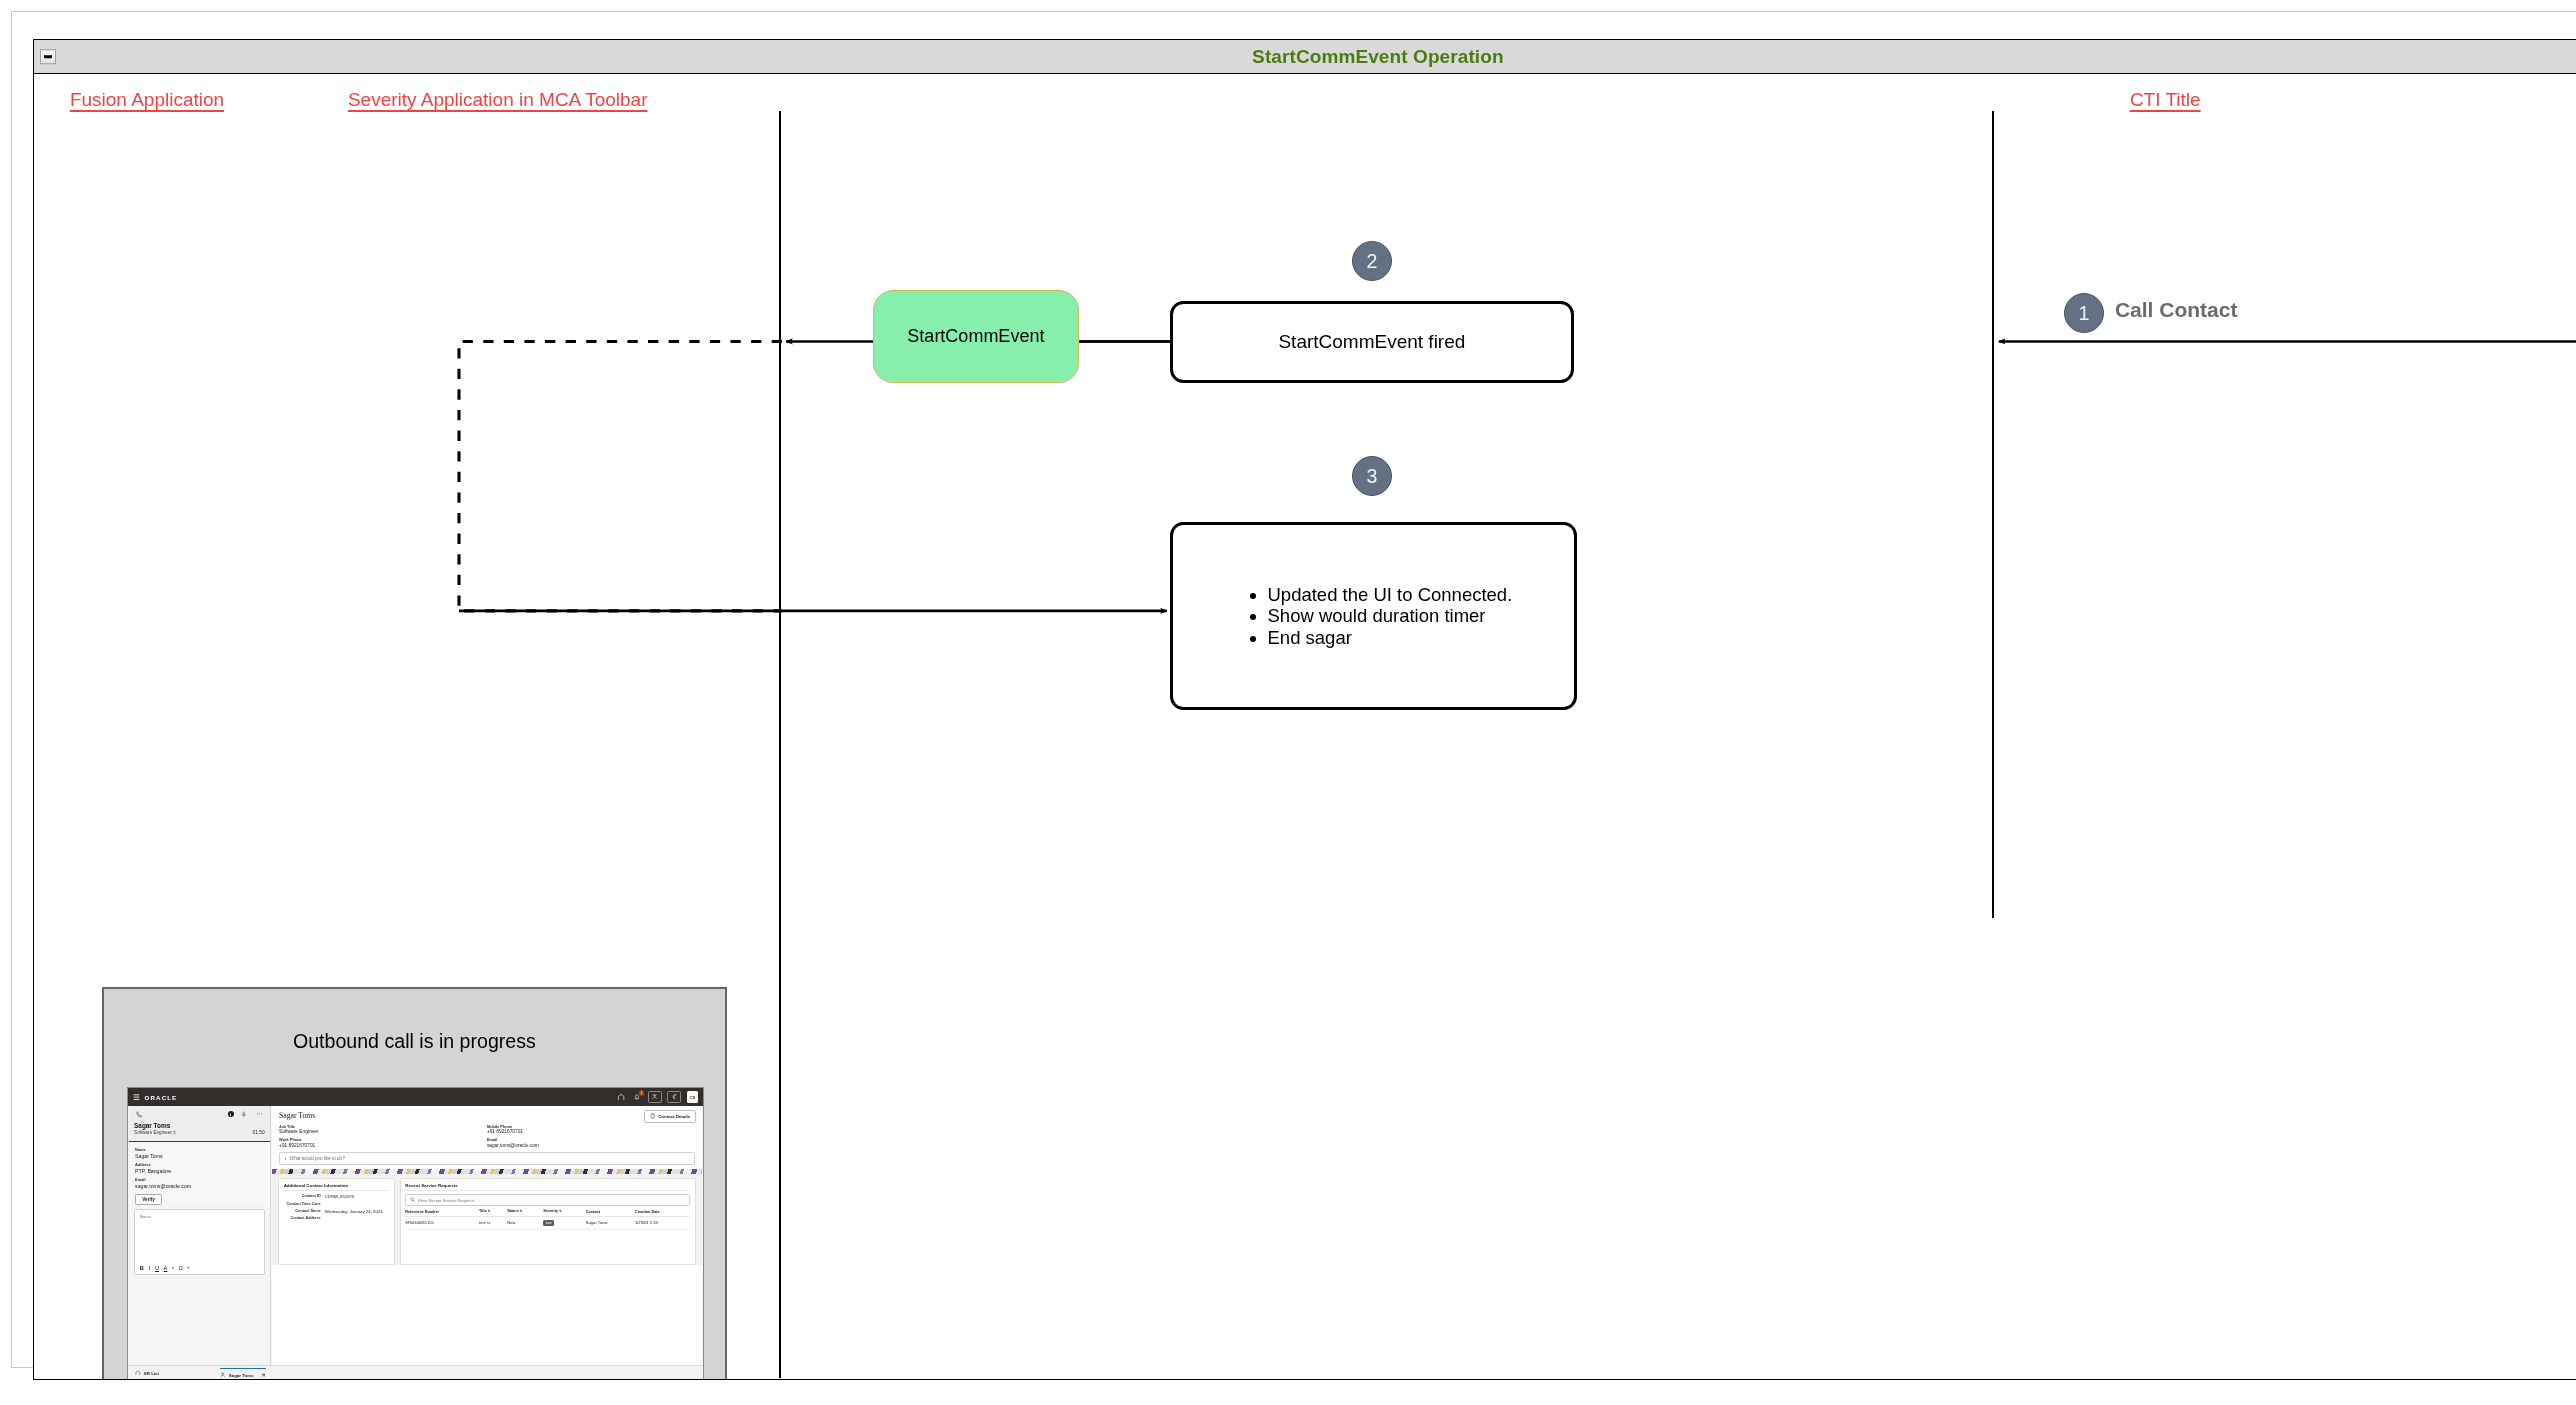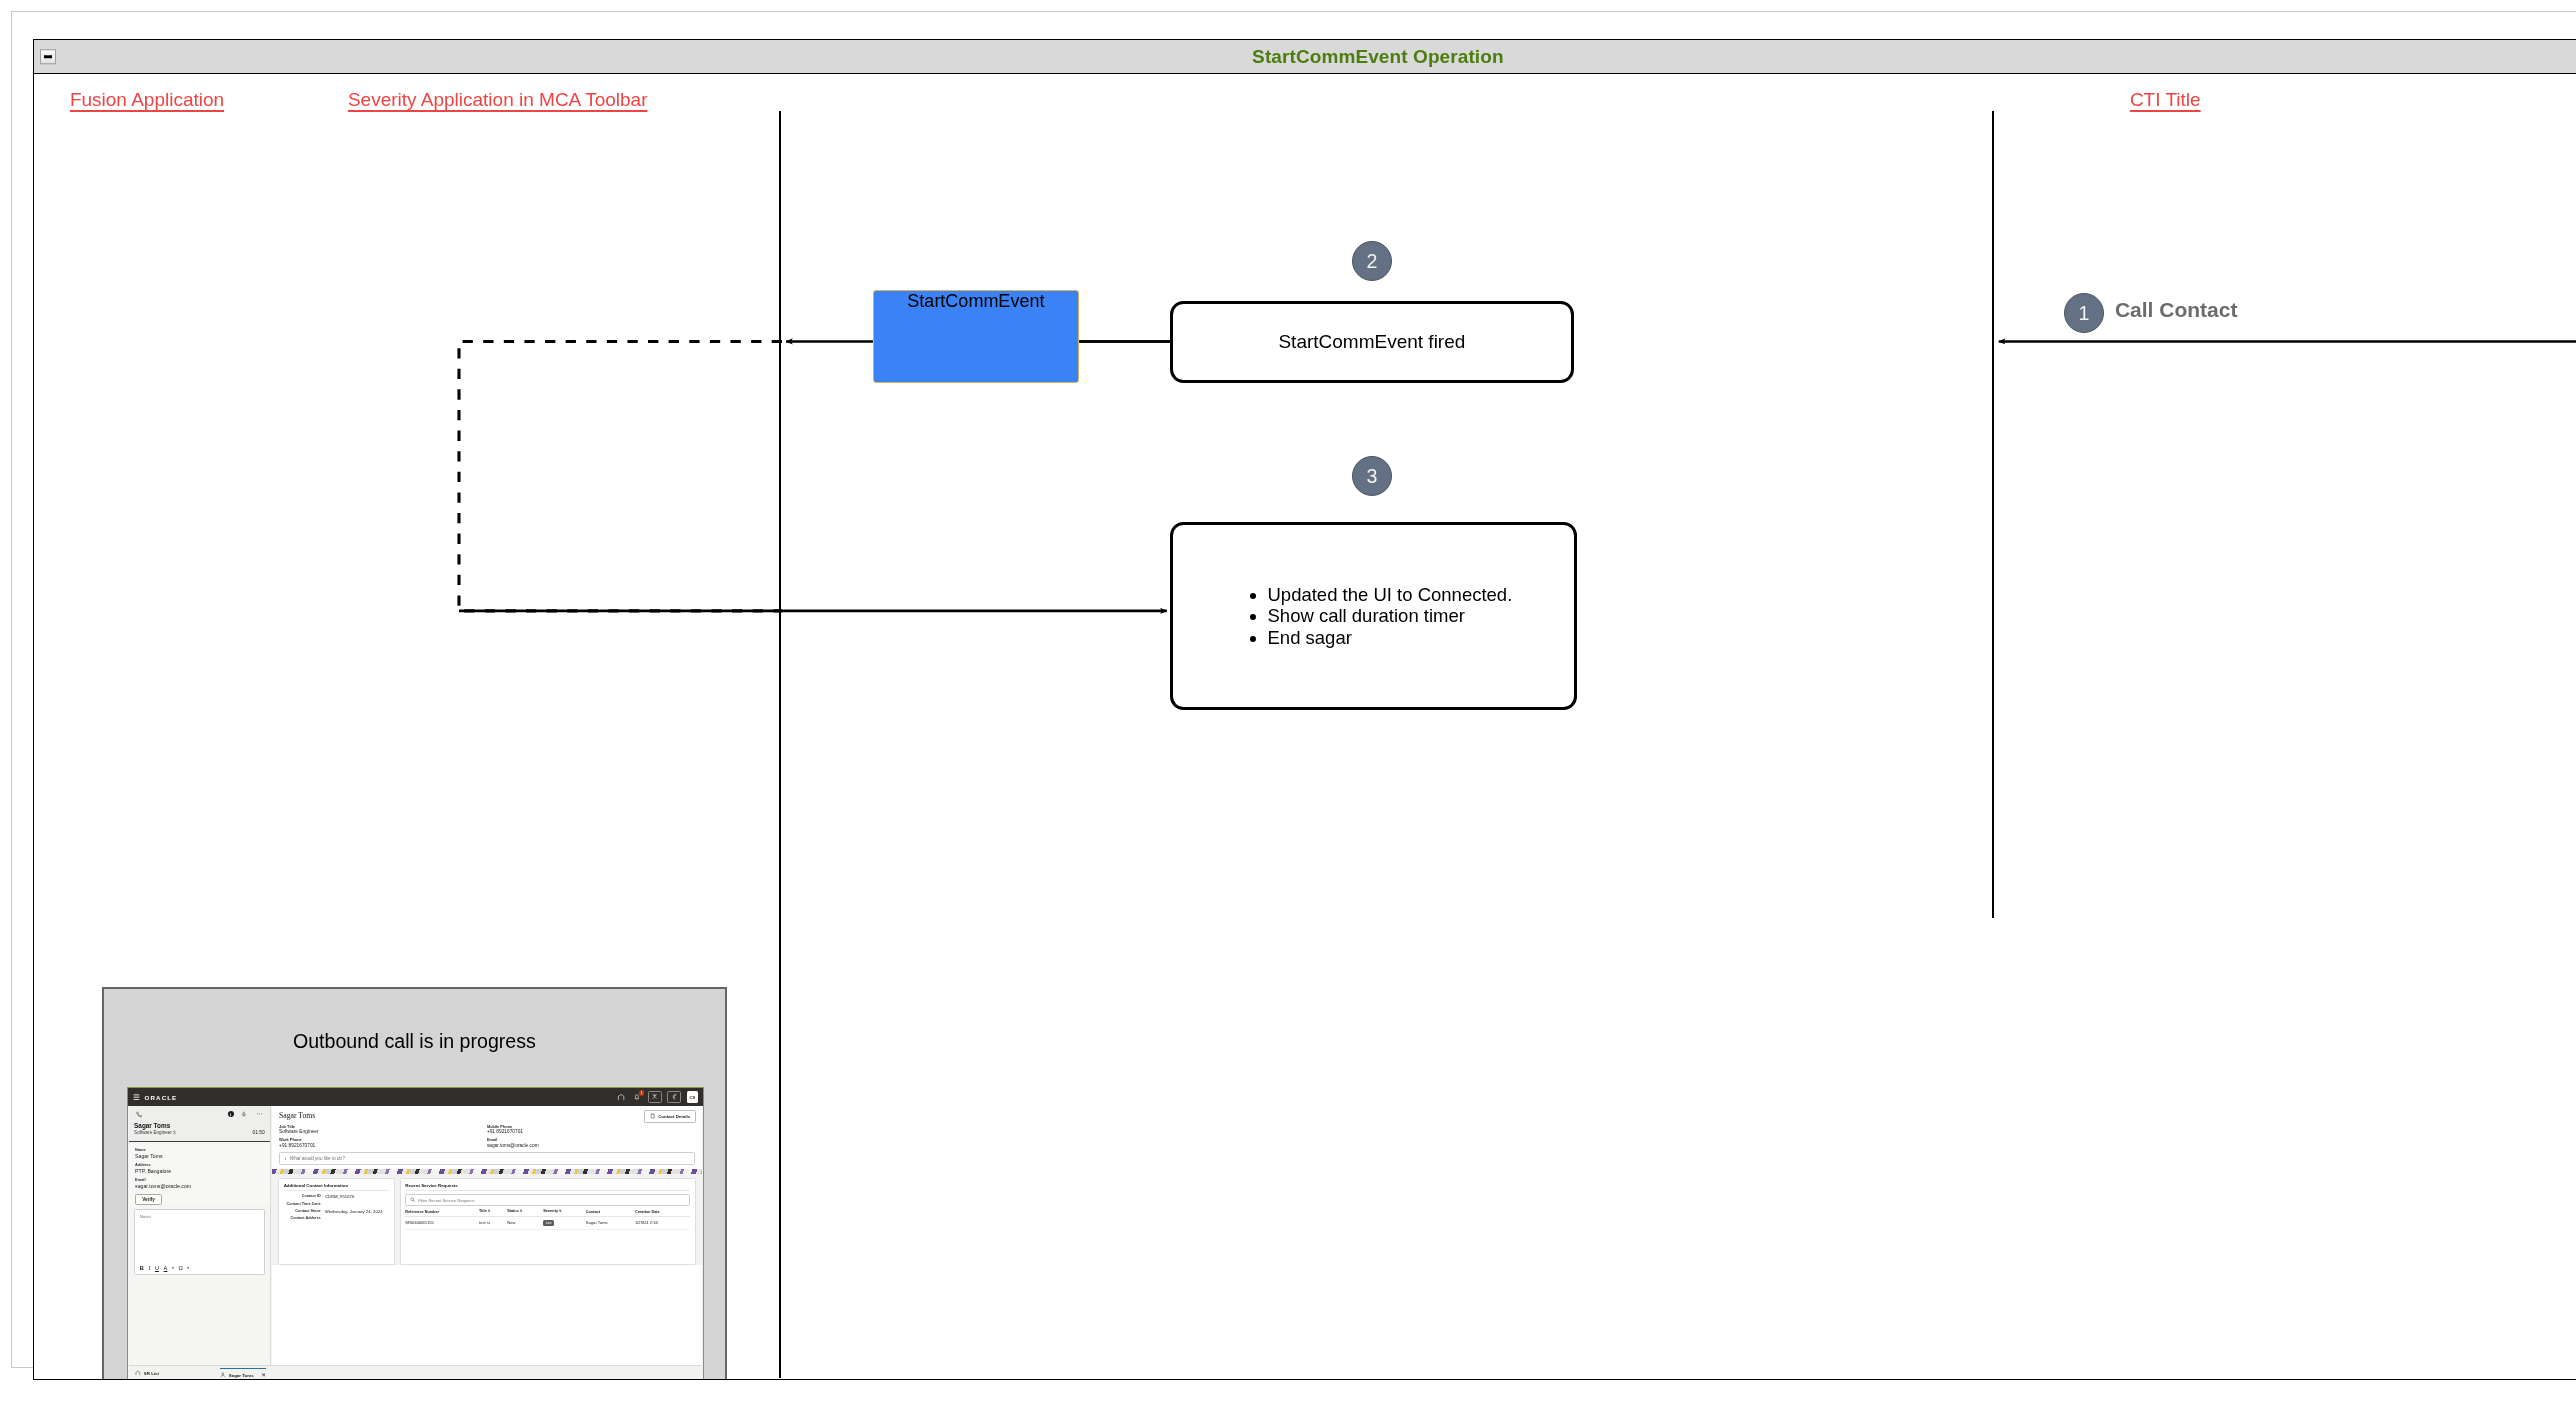--- a/index.html
+++ b/index.html
@@ -32,22 +32,22 @@
   
   .lane-title{
     position:absolute;font-size:19px;color:#ef4444;text-decoration:underline;
     text-underline-offset:3.6px;text-decoration-thickness:1.5px;white-space:nowrap;
   }
   .lifeline{position:absolute;width:2.1px;background:#000;}
 
   
   #note-start{
     position:absolute;left:839px;top:216px;width:206px;height:93px;
-    background:#3b82f6;border:1.5px solid #d6b656;border-radius:3px;box-sizing:border-box;
-    display:flex;align-items:flex-start;justify-content:center;
+    background:#86efac;border:1.5px solid #d6b656;border-radius:20px;box-sizing:border-box;
+    display:flex;align-items:center;justify-content:center;
   }
   #note-start span{font-size:18px;color:#000;}
 
   
   .pbox{
     position:absolute;background:#fff;border:3.6px solid #000;border-radius:13.4px;
     box-sizing:border-box;display:flex;align-items:center;justify-content:center;
   }
   #box-fired{left:1136px;top:227px;width:404px;height:82px;}
   #box-fired span{font-size:19px;color:#000;}
@@ -220,21 +220,21 @@
       <span>StartCommEvent</span>
     </div>
     <div class="pbox" id="box-fired">
       <span>StartCommEvent fired</span>
     </div>
 
     <div class="badge" id="badge3">3</div>
     <div class="pbox" id="box-actions">
       <ul>
         <li>Updated the UI to Connected.</li>
-        <li>Show call duration timer</li>
+        <li>Show would duration timer</li>
         <li>End sagar</li>
       </ul>
     </div>
 
     <div id="shot">
       <div id="shot-caption">Outbound call is in progress</div>
 
       <div id="app">
 
         <div id="app-top">

